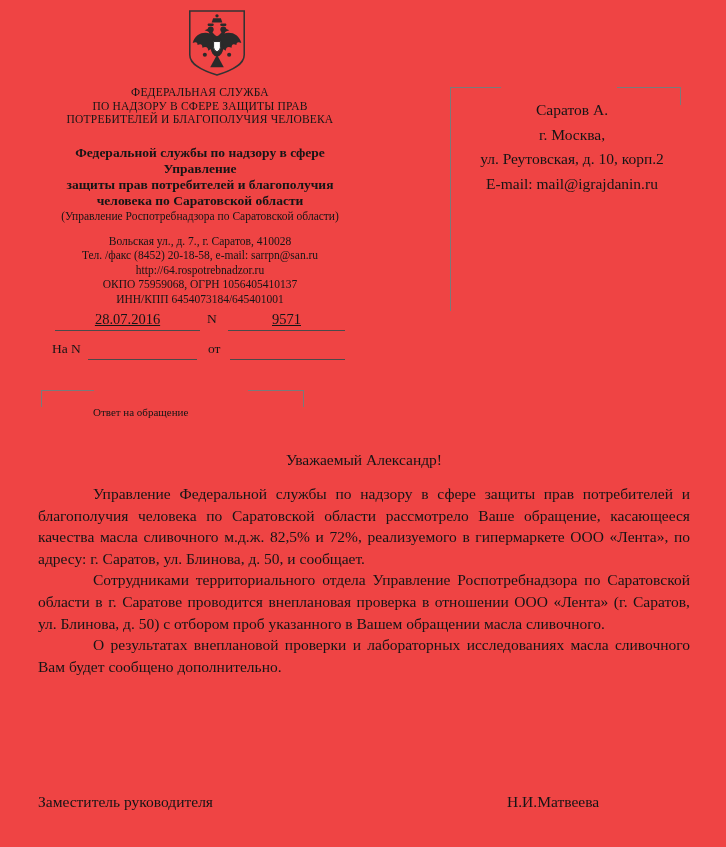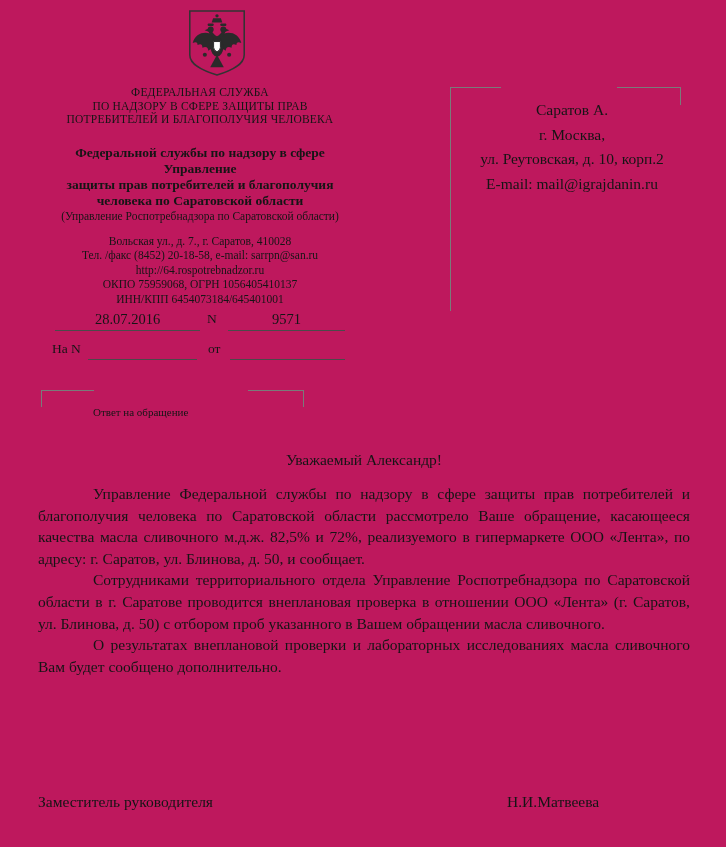--- a/index.html
+++ b/index.html
@@ -1,34 +1,34 @@
 <!DOCTYPE html>
 <html><head>
 <meta charset="utf-8">
 <style>
   html,body { margin:0; padding:0; background:#e8e8e8; }
   #page {
     position:relative; width:726px; height:847px; margin:0 auto;
-    background:#be185d; overflow:hidden;
+    background:#ef4444; overflow:hidden;
     font-family:"Liberation Serif","DejaVu Serif",serif;
     color:#151515;
   }
   .emblem { position:absolute; left:185px; top:8px; width:64px; height:70px; }
 
   .left-col { position:absolute; left:30px; top:86px; width:340px; text-align:center; }
   .caps { font-size:11.5px; line-height:13.5px; letter-spacing:0.2px; }
   .office { margin-top:18px; font-weight:bold; font-size:13.5px; line-height:16px; }
   .office-short { font-size:11.5px; line-height:13px; margin-top:1px; }
   .contacts { margin-top:11px; font-size:11.5px; line-height:14.5px; }
 
   .abs { position:absolute; }
   .ref-text { font-size:14.5px; }
   .ref-label { font-size:13.5px; }
   .u-line { border-top:1px solid #4a4a4a; height:0; }
-  .ctr { text-align:center; }
+  .ctr { text-align:center;text-decoration:underline; }
 
   .bracket-tl { border-left:1.5px solid #7a7a7a; border-top:1.5px solid #7a7a7a; }
   .bracket-tr { border-right:1.5px solid #7a7a7a; border-top:1.5px solid #7a7a7a; }
 
   .subject { font-size:11px; }
   .recipient { left:450px; top:98px; width:244px; text-align:center;
                font-size:15.5px; line-height:24.5px; }
   .salutation { left:38px; top:451px; width:652px; text-align:center; font-size:15.5px; }
 
   .body-text { left:38px; top:483px; width:652px; font-size:15.5px; line-height:21.6px;

